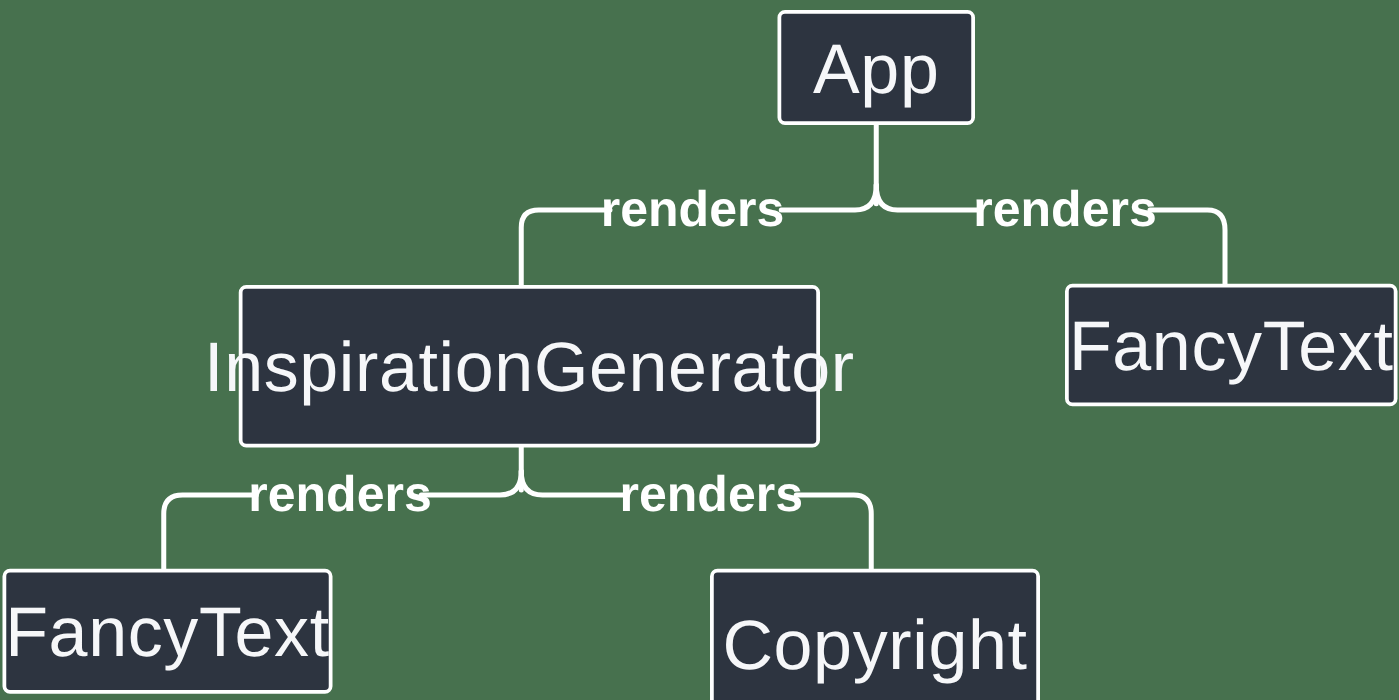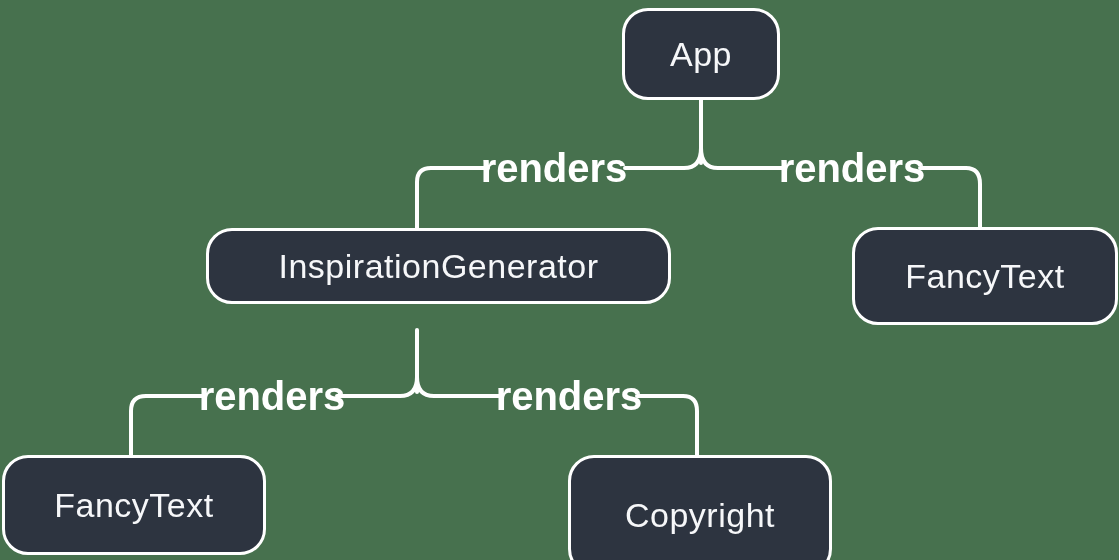--- a/index.html
+++ b/index.html
@@ -30,26 +30,26 @@
     fill:none;
     stroke:var(--line);
     stroke-width:4;
     stroke-linecap:round;
   }
   .node{
     position:absolute;
     box-sizing:border-box;
     background:var(--node-fill);
     border:3px solid var(--node-border);
-    border-radius:26px;
+    border-radius:6px;
     display:flex;
     align-items:center;
     justify-content:center;
     color:var(--node-text);
-    font-size:34px;
+    font-size:56px;
     font-weight:400;
     letter-spacing:0.5px;
     white-space:nowrap;
   }
   .edge-label{
     position:absolute;
     transform:translate(-50%,-50%);
     color:var(--line);
     font-size:40px;
     font-weight:700;
@@ -77,21 +77,21 @@
 
     <path d="M205 396 H146 Q131 396 131 411 V455"></path>
 
     <path d="M637 396 H683 Q697 396 697 411 V455"></path>
   </svg>
 
   <div class="node" style="left:622px;top:8px;width:158px;height:92px;">
     <span>App</span>
   </div>
 
-  <div class="node" style="left:206px;top:228px;width:465px;height:76px;">
+  <div class="node" style="left:191px;top:228px;width:465px;height:130px;">
     <span>InspirationGenerator</span>
   </div>
 
   <div class="node" style="left:852px;top:227px;width:266px;height:98px;">
     <span>FancyText</span>
   </div>
 
   <div class="node" style="left:2px;top:455px;width:264px;height:100px;">
     <span>FancyText</span>
   </div>

